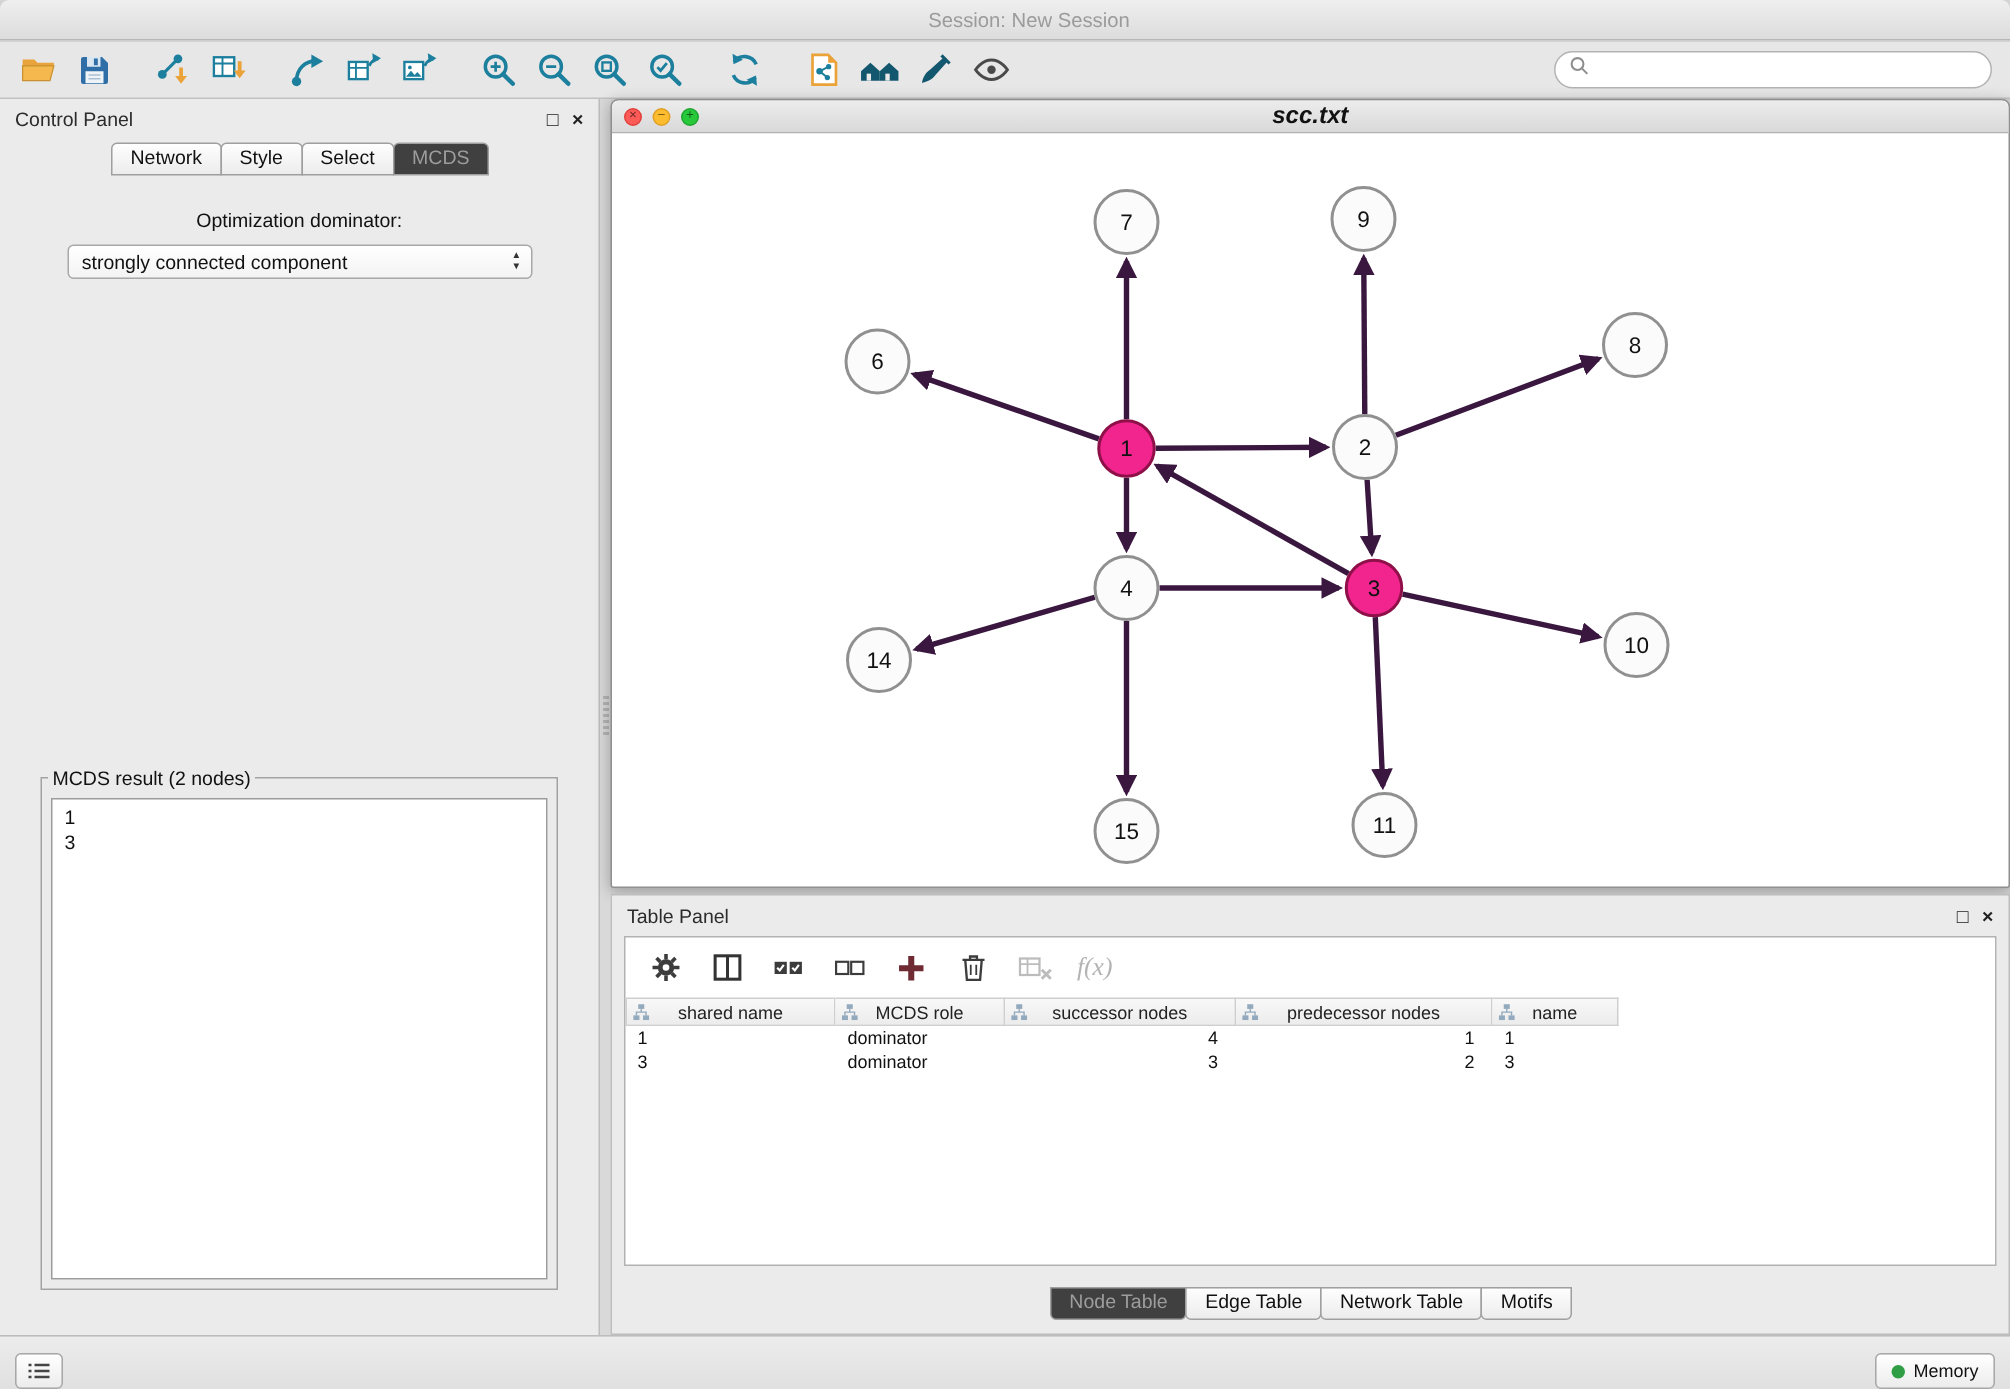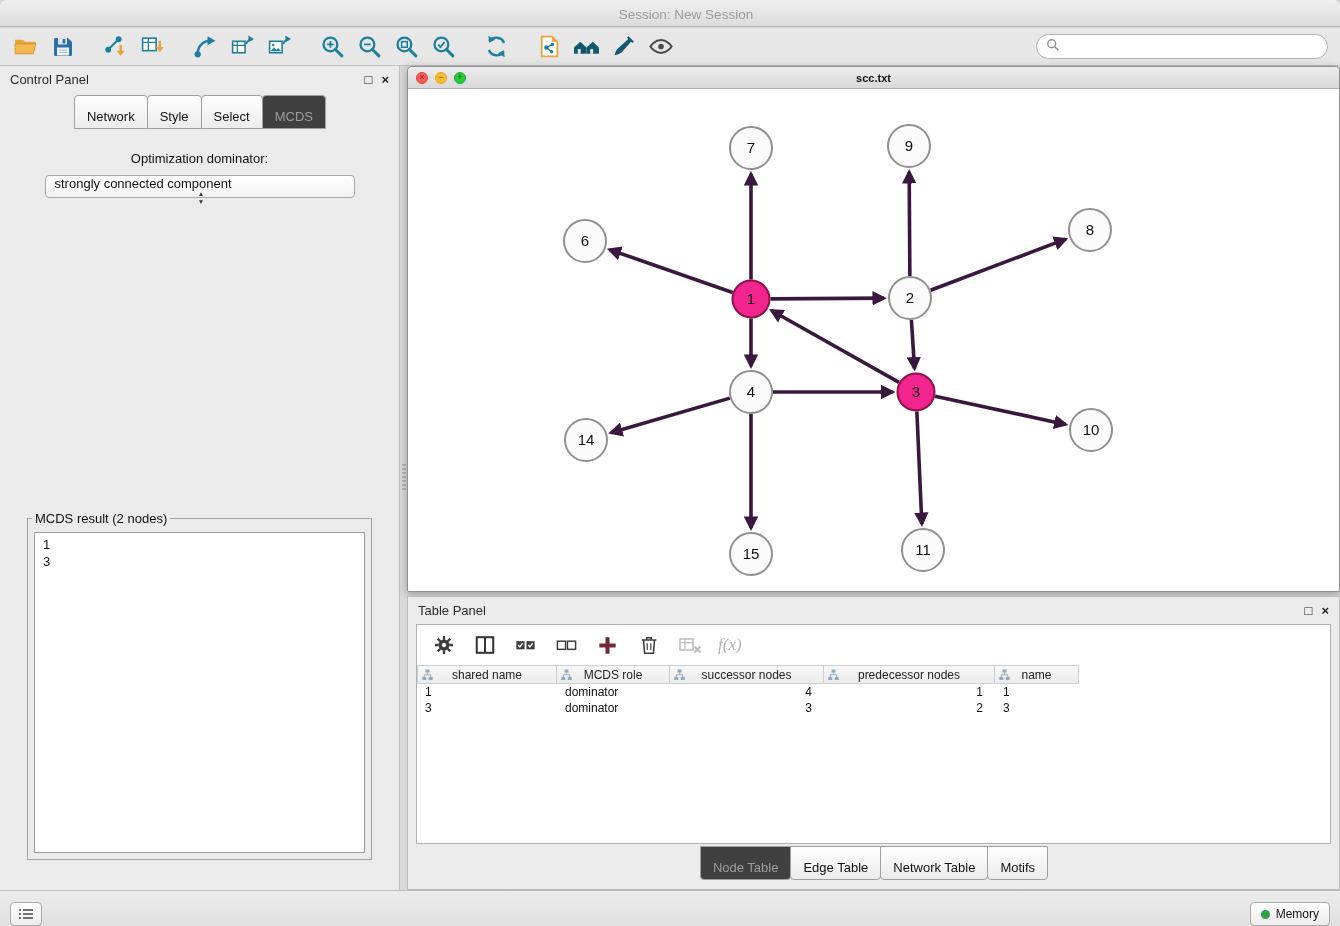--- a/index.html
+++ b/index.html
@@ -23,28 +23,28 @@
     border-radius:13px;display:flex;align-items:center;padding:0 9px;gap:5px;box-sizing:border-box;}
   .search-input{border:none;outline:none;flex:1;font-size:13px;background:transparent;font-family:inherit;}
   
   .control-panel{position:absolute;left:0;top:66px;width:400px;height:824px;background:#ebebeb;
     border-right:1px solid #bdbdbd;box-sizing:border-box;}
   .panel-header{height:27px;display:flex;align-items:center;padding:0 10px;}
   .panel-title{font-size:13px;color:#2b2b2b;}
   .panel-btns{margin-left:auto;display:flex;gap:9px;align-items:center;}
   .pbtn{font-size:13px;color:#222;font-weight:bold;cursor:pointer;line-height:1;}
   .tab-row{display:flex;justify-content:center;margin-top:2px;}
-  .tab{border:1px solid #9f9f9f;background:linear-gradient(#fefefe,#ececec);padding:13px 12px 4px;
+  .tab{border:1px solid #9f9f9f;background:linear-gradient(#fefefe,#ececec);padding:1px 12px 4px;
     font-size:13px;color:#111;margin-right:-1px;border-radius:4px 4px 0 0;cursor:pointer;}
   .tab.active{background:#404040;color:#9d9d9d;text-align:center;}
   .cp-content{text-align:center;margin-top:22px;}
   .opt-label{font-size:13px;margin-bottom:9px;}
   .combo{width:310px;height:23px;margin:0 auto;background:linear-gradient(#ffffff,#f3f3f3);
-    border:1px solid #a8a8a8;border-radius:4px;display:flex;
-    padding:0 6px 0 9px;box-sizing:border-box;font-size:13px;cursor:pointer;flex-direction:column;}
+    border:1px solid #a8a8a8;border-radius:4px;display:flex;align-items:center;
+    padding:0 6px 0 9px;box-sizing:border-box;font-size:13px;cursor:pointer;}
   .combo-text{flex:1;text-align:left;}
   .stepper{display:flex;flex-direction:column;line-height:1;font-size:6.5px;color:#333;gap:1px;}
   .btn-row{margin-top:12px;display:flex;justify-content:center;gap:14px;}
   .btn{font-family:inherit;font-size:13px;background:linear-gradient(#ffffff,#ededed);
     border:1px solid #a5a5a5;border-radius:4px;padding:3px 13px;cursor:pointer;color:#111;}
   .result-group{position:absolute;left:10px;right:10px;top:428px;bottom:13px;
     border:1px solid #a3a3a3;margin:17px;padding:0;}
   .result-group legend{font-size:13px;padding:0 3px;margin-left:4px;color:#111;}
   .result-list{position:absolute;left:6px;right:6px;top:6px;bottom:6px;background:#fff;
     border:1px solid #9c9c9c;font-size:13px;line-height:17px;padding:3px 8px;text-align:left;overflow:hidden;}
@@ -57,21 +57,21 @@
     border:1px solid #8f8f8f;border-radius:5px 5px 2px 2px;box-shadow:0 2px 10px rgba(0,0,0,.28);box-sizing:border-box;}
   .net-titlebar{height:21px;background:linear-gradient(#ececec,#d9d9d9);border-bottom:1px solid #b1b1b1;
     border-radius:5px 5px 0 0;position:relative;display:flex;align-items:center;justify-content:center;}
   .traffic{position:absolute;left:8px;top:0;bottom:0;display:flex;align-items:center;gap:7px;}
   .light{width:12px;height:12px;border-radius:50%;display:flex;align-items:center;justify-content:center;
     font-size:9px;color:rgba(0,0,0,.55);cursor:pointer;box-sizing:border-box;}
   .light i{font-style:normal;line-height:1;transform:translateY(-0.5px);}
   .light.red{background:#fc5b57;border:1px solid #e2403c;}
   .light.yellow{background:#fdbc2e;border:1px solid #dfa024;}
   .light.green{background:#28c83b;border:1px solid #1ea62f;}
-  .net-title{font-size:11px;color:#111;font-weight:600;}
+  .net-title{font-size:16px;color:#111;font-weight:600;font-style:italic;}
   #graph-svg{display:block;width:931px;height:503px;}
   #graph-svg text{font-family:"Liberation Sans",sans-serif;}
   
   .table-panel{position:absolute;left:407px;top:596px;width:933px;height:294px;background:#ebebeb;
     border:1px solid #bdbdbd;box-sizing:border-box;}
   .table-content{position:absolute;left:8px;right:8px;top:27px;bottom:45px;background:#fff;border:1px solid #b2b2b2;}
   .table-toolbar{height:40px;display:flex;align-items:center;gap:16px;padding-left:14px;}
   .ttool{width:25px;height:25px;display:inline-flex;align-items:center;justify-content:center;cursor:pointer;}
   .ttool.disabled{cursor:default;}
   .fx{font-family:"Liberation Serif",serif;font-style:italic;font-size:17px;color:#b3b3b3;cursor:default;text-align:right;}

